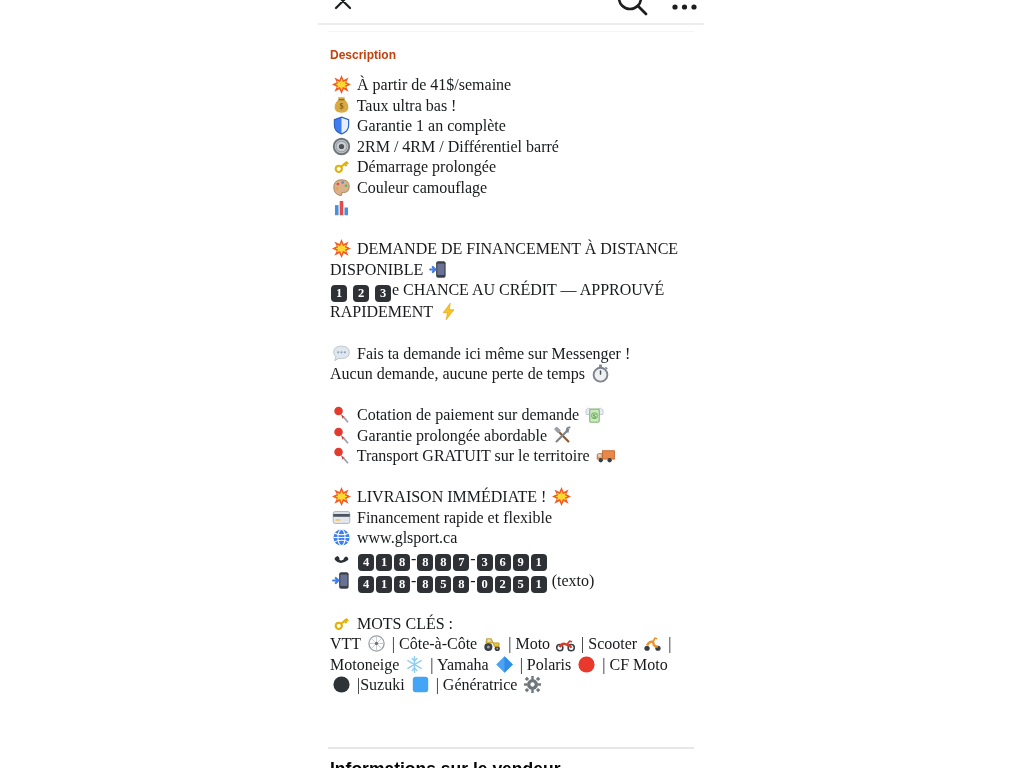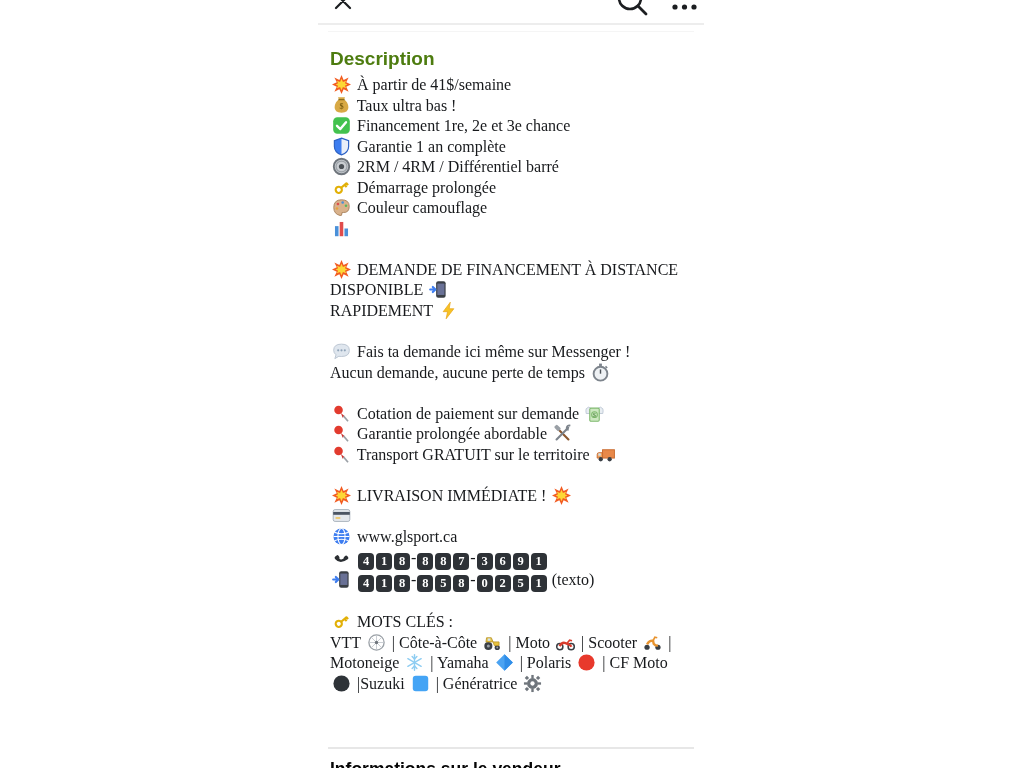--- a/index.html
+++ b/index.html
@@ -4,21 +4,21 @@
 <style>
   html,body{margin:0;padding:0;background:#fff;}
   #page{position:relative;width:1024px;height:768px;background:#ffffff;overflow:hidden;
         font-family:"Liberation Sans",sans-serif;color:#1b1d1f;}
   .abs{position:absolute;}
   
   .tbicon{position:absolute;cursor:pointer;}
   #divider-toolbar{left:318px;top:23px;width:386px;height:2px;background:#ededed;}
   #divider-sub{left:328px;top:31px;width:366px;height:1px;background:#f5f5f5;}
   #divider-bottom{left:328px;top:747px;width:366px;height:2px;background:#e7e7e7;}
-  #section-heading{left:330px;top:48px;font-size:19px;font-weight:bold;color:#4d7c0f;}
+  #section-heading{left:330px;top:48px;font-size:12px;font-weight:bold;color:#c2410c;}
   #next-heading{left:330px;top:759px;font-size:17.5px;font-weight:bold;color:#050505;}
   #rows{left:330px;top:75px;width:372px;font-size:16px;color:#17191c;font-family:Liberation Serif, serif;}
   .drow{white-space:pre;min-height:20.55px;line-height:20.55px;}
   .emo{display:inline-block;width:19px;height:19px;vertical-align:-4px;margin:0 2px;}
   .emo svg{width:19px;height:19px;display:block;}
   .keycap{display:inline-block;width:16px;height:17px;margin:0 1px;background:#2e3237;
           color:#fff;border-radius:4px;font-size:12.5px;font-weight:bold;text-align:center;
           line-height:17.5px;vertical-align:-2px;}
 </style>
 </head>
@@ -54,24 +54,20 @@
       <div class="drow"><span class="emo"><svg viewBox="0 0 16 16">
             <polygon fill="#f25c22" points="8,0 9.8,4.2 14,2 12,6.2 16,8 12,9.8 14,14 9.8,12 8,16 6.2,12 2,14 4,9.8 0,8 4,6.2 2,2 6.2,4.2"></polygon>
             <polygon fill="#fdd835" points="8,3.2 9.2,5.8 12,4.8 10.8,7 13,8 10.8,9 12,11.2 9.2,10.2 8,12.8 6.8,10.2 4,11.2 5.2,9 3,8 5.2,7 4,4.8 6.8,5.8"></polygon>
           </svg></span><span> À partir de 41$/semaine</span></div>
       <div class="drow"><span class="emo"><svg viewBox="0 0 16 16">
             <path fill="#d8a945" d="M6 3 L5 1.5 Q5 1 5.7 1 L10.3 1 Q11 1 11 1.5 L10 3 Q13.5 5 13.8 9.5 Q14 13.8 8 14 Q2 13.8 2.2 9.5 Q2.5 5 6 3 Z"></path>
             <path fill="#8a6d1f" d="M5.6 2.6 h4.8 l.5 1 h-5.8z"></path>
             <text x="8" y="11" font-size="7" font-weight="bold" fill="#7a5c10" text-anchor="middle">$</text>
           </svg></span><span> Taux ultra bas !</span></div>
       <div class="drow"><span class="emo"><svg viewBox="0 0 16 16">
-            <rect x="1" y="1" width="14" height="14" rx="3.5" fill="#43c24e"></rect>
-            <path d="M4.2 8.3 L7 11 L11.8 5.2" fill="none" stroke="#fff" stroke-width="2" stroke-linecap="round" stroke-linejoin="round"></path>
-          </svg></span><span> Financement 1re, 2e et 3e chance</span></div>
-      <div class="drow"><span class="emo"><svg viewBox="0 0 16 16">
             <path fill="#3d7df0" d="M8 1 L14 3 V8 Q14 13 8 15 Q2 13 2 8 V3 Z"></path>
             <path fill="#e8eef9" d="M8 1 L14 3 V8 Q14 13 8 15 Z"></path>
             <path fill="none" stroke="#2d62c4" stroke-width="1" d="M8 1 L14 3 V8 Q14 13 8 15 Q2 13 2 8 V3 Z"></path>
           </svg></span><span> Garantie 1 an complète</span></div>
       <div class="drow"><span class="emo"><svg viewBox="0 0 16 16">
             <circle cx="8" cy="8" r="6.5" fill="#c9cdd2" stroke="#6f757c" stroke-width="1.6"></circle>
             <circle cx="8" cy="8" r="4.6" fill="none" stroke="#9aa0a6" stroke-width="1"></circle>
             <circle cx="8" cy="8" r="2.2" fill="#4b5157"></circle>
           </svg></span><span> 2RM / 4RM / Différentiel barré</span></div>
       <div class="drow"><span class="emo"><svg viewBox="0 0 16 16">
@@ -95,20 +91,21 @@
       <div class="drow"></div>
       <div class="drow"><span class="emo"><svg viewBox="0 0 16 16">
             <polygon fill="#f25c22" points="8,0 9.8,4.2 14,2 12,6.2 16,8 12,9.8 14,14 9.8,12 8,16 6.2,12 2,14 4,9.8 0,8 4,6.2 2,2 6.2,4.2"></polygon>
             <polygon fill="#fdd835" points="8,3.2 9.2,5.8 12,4.8 10.8,7 13,8 10.8,9 12,11.2 9.2,10.2 8,12.8 6.8,10.2 4,11.2 5.2,9 3,8 5.2,7 4,4.8 6.8,5.8"></polygon>
           </svg></span><span> DEMANDE DE FINANCEMENT À DISTANCE</span></div>
       <div class="drow"><span>DISPONIBLE </span><span class="emo"><svg viewBox="0 0 16 16">
             <rect x="6" y="1" width="8" height="14" rx="1.8" fill="#3a3f45"></rect>
             <rect x="7" y="3" width="6" height="9.6" fill="#8f9bd9" opacity="0.55"></rect>
             <path d="M1 8 H5 M3.2 5.8 L5.4 8 L3.2 10.2" stroke="#3d7df0" stroke-width="1.8" fill="none" stroke-linecap="round" stroke-linejoin="round"></path>
           </svg></span></div>
+      <div class="drow"><span><span class="keycap">1</span> <span class="keycap">2</span> <span class="keycap">3</span></span><span>e CHANCE AU CRÉDIT — APPROUVÉ</span></div>
       <div class="drow"><span>RAPIDEMENT </span><span class="emo"><svg viewBox="0 0 16 16">
             <polygon points="9.5,1 3.5,9 7.2,9 6,15 12.5,6.5 8.6,6.5" fill="#f7c325" stroke="#e8a317" stroke-width="0.6"></polygon>
           </svg></span></div>
       <div class="drow"></div>
       <div class="drow"><span class="emo"><svg viewBox="0 0 16 16">
             <path fill="#dfe6ee" stroke="#b9c4d1" stroke-width="0.8" d="M8 1.8 Q14.6 1.8 14.6 7 Q14.6 12.2 8 12.2 Q6.8 12.2 5.8 12 L2.4 14 L3.4 10.8 Q1.4 9.2 1.4 7 Q1.4 1.8 8 1.8 Z"></path>
             <circle cx="5.2" cy="7" r="0.9" fill="#8fa3b8"></circle>
             <circle cx="8" cy="7" r="0.9" fill="#8fa3b8"></circle>
             <circle cx="10.8" cy="7" r="0.9" fill="#8fa3b8"></circle>
           </svg></span><span> Fais ta demande ici même sur Messenger !</span></div>
@@ -156,21 +153,21 @@
             <polygon fill="#f25c22" points="8,0 9.8,4.2 14,2 12,6.2 16,8 12,9.8 14,14 9.8,12 8,16 6.2,12 2,14 4,9.8 0,8 4,6.2 2,2 6.2,4.2"></polygon>
             <polygon fill="#fdd835" points="8,3.2 9.2,5.8 12,4.8 10.8,7 13,8 10.8,9 12,11.2 9.2,10.2 8,12.8 6.8,10.2 4,11.2 5.2,9 3,8 5.2,7 4,4.8 6.8,5.8"></polygon>
           </svg></span><span> LIVRAISON IMMÉDIATE ! </span><span class="emo"><svg viewBox="0 0 16 16">
             <polygon fill="#f25c22" points="8,0 9.8,4.2 14,2 12,6.2 16,8 12,9.8 14,14 9.8,12 8,16 6.2,12 2,14 4,9.8 0,8 4,6.2 2,2 6.2,4.2"></polygon>
             <polygon fill="#fdd835" points="8,3.2 9.2,5.8 12,4.8 10.8,7 13,8 10.8,9 12,11.2 9.2,10.2 8,12.8 6.8,10.2 4,11.2 5.2,9 3,8 5.2,7 4,4.8 6.8,5.8"></polygon>
           </svg></span></div>
       <div class="drow"><span class="emo"><svg viewBox="0 0 16 16">
             <rect x="1" y="3" width="14" height="10" rx="1.6" fill="#e4e8ed" stroke="#aab3bd" stroke-width="0.8"></rect>
             <rect x="1" y="5" width="14" height="2.4" fill="#4b5563"></rect>
             <rect x="3" y="9.5" width="4" height="1.2" fill="#f3c14b"></rect>
-          </svg></span></div>
+          </svg></span><span> Financement rapide et flexible</span></div>
       <div class="drow"><span class="emo"><svg viewBox="0 0 16 16">
             <circle cx="8" cy="8" r="6.8" fill="#3d7df0"></circle>
             <g stroke="#fff" stroke-width="0.9" fill="none">
               <ellipse cx="8" cy="8" rx="3" ry="6.8"></ellipse>
               <line x1="1.2" y1="8" x2="14.8" y2="8"></line>
               <path d="M2 4.5 Q8 7 14 4.5 M2 11.5 Q8 9 14 11.5"></path>
             </g>
           </svg></span><span> www.glsport.ca</span></div>
       <div class="drow"><span class="emo"><svg viewBox="0 0 16 16">
             <path transform="rotate(-40 8 8)" d="M3 5.5 Q3 4 4.5 4 L6 4 Q7 4 7 5 L7 6.2 Q7 7 6.2 7.2 Q5.8 8.4 6.8 9.2 Q7.8 10 9 9.8 Q9.2 9 10 9 L11.5 9 Q12.5 9 12.5 10 L12.5 11.2 Q12.5 12.5 11 12.5 Q3 12 3 5.5 Z" fill="#2b2f33"></path>

